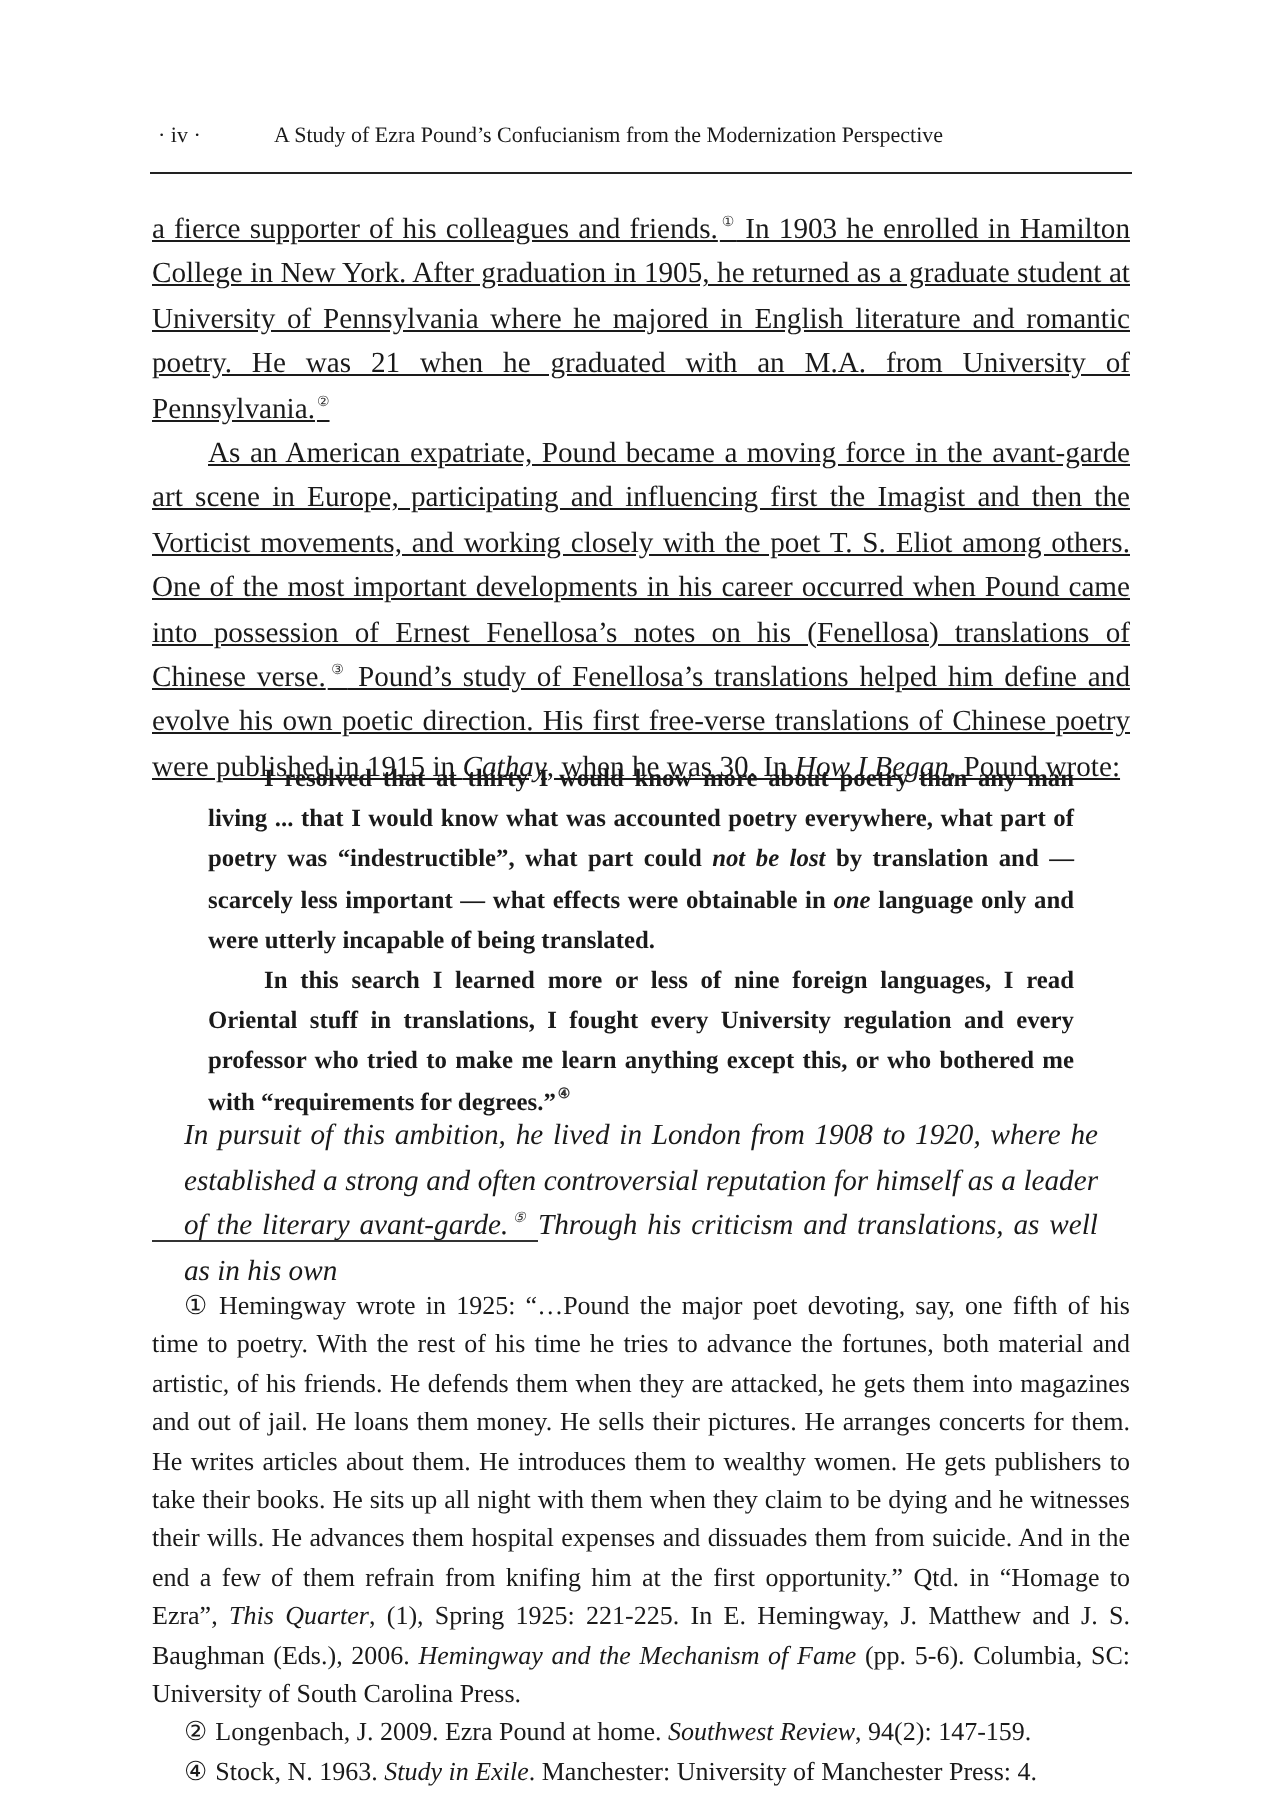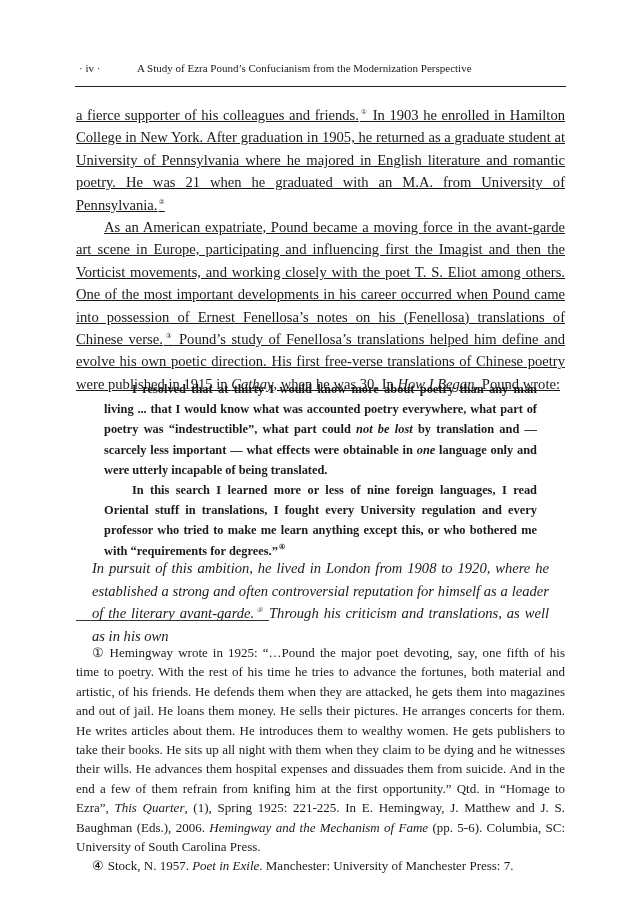--- a/index.html
+++ b/index.html
@@ -66,14 +66,15 @@
 </div>
 
 <div class="body-text2">
   <p><span>In pursuit of this ambition, he lived in London from 1908 to 1920, where he established a strong and often controversial reputation for himself as a leader of the literary avant-garde.</span><sup class="fn">⑤</sup><span> Through his criticism and translations, as well as in his own</span></p>
 </div>
 
 <div class="fn-rule"></div>
 
 <div class="footnotes">
   <p class="fnitem"><span class="circ">①</span><span>Hemingway wrote in 1925: “…Pound the major poet devoting, say, one fifth of his time to poetry. With the rest of his time he tries to advance the fortunes, both material and artistic, of his friends. He defends them when they are attacked, he gets them into magazines and out of jail. He loans them money. He sells their pictures. He arranges concerts for them. He writes articles about them. He introduces them to wealthy women. He gets publishers to take their books. He sits up all night with them when they claim to be dying and he witnesses their wills. He advances them hospital expenses and dissuades them from suicide. And in the end a few of them refrain from knifing him at the first opportunity.” Qtd. in “Homage to Ezra”, </span><i>This Quarter</i><span>, (1), Spring 1925: 221-225. In E. Hemingway, J. Matthew and J. S. Baughman (Eds.), 2006. </span><i>Hemingway and the Mechanism of Fame</i><span> (pp. 5-6). Columbia, SC: University of South Carolina Press.</span></p>
-  <p class="fnitem"><span class="circ">④</span><span>Stock, N. 1957. </span><i>Poet in Exile</i><span>. Manchester: University of Manchester Press: 7.</span></p>
+  <p class="fnitem"><span class="circ">②</span><span>Longenbach, J. 2009. Ezra Pound at home. </span><i>Southwest Review</i><span>, 94(2): 147-159.</span></p>
+  <p class="fnitem"><span class="circ">④</span><span>Stock, N. 1963. </span><i>Study in Exile</i><span>. Manchester: University of Manchester Press: 4.</span></p>
 </div>
 
 </body></html>

